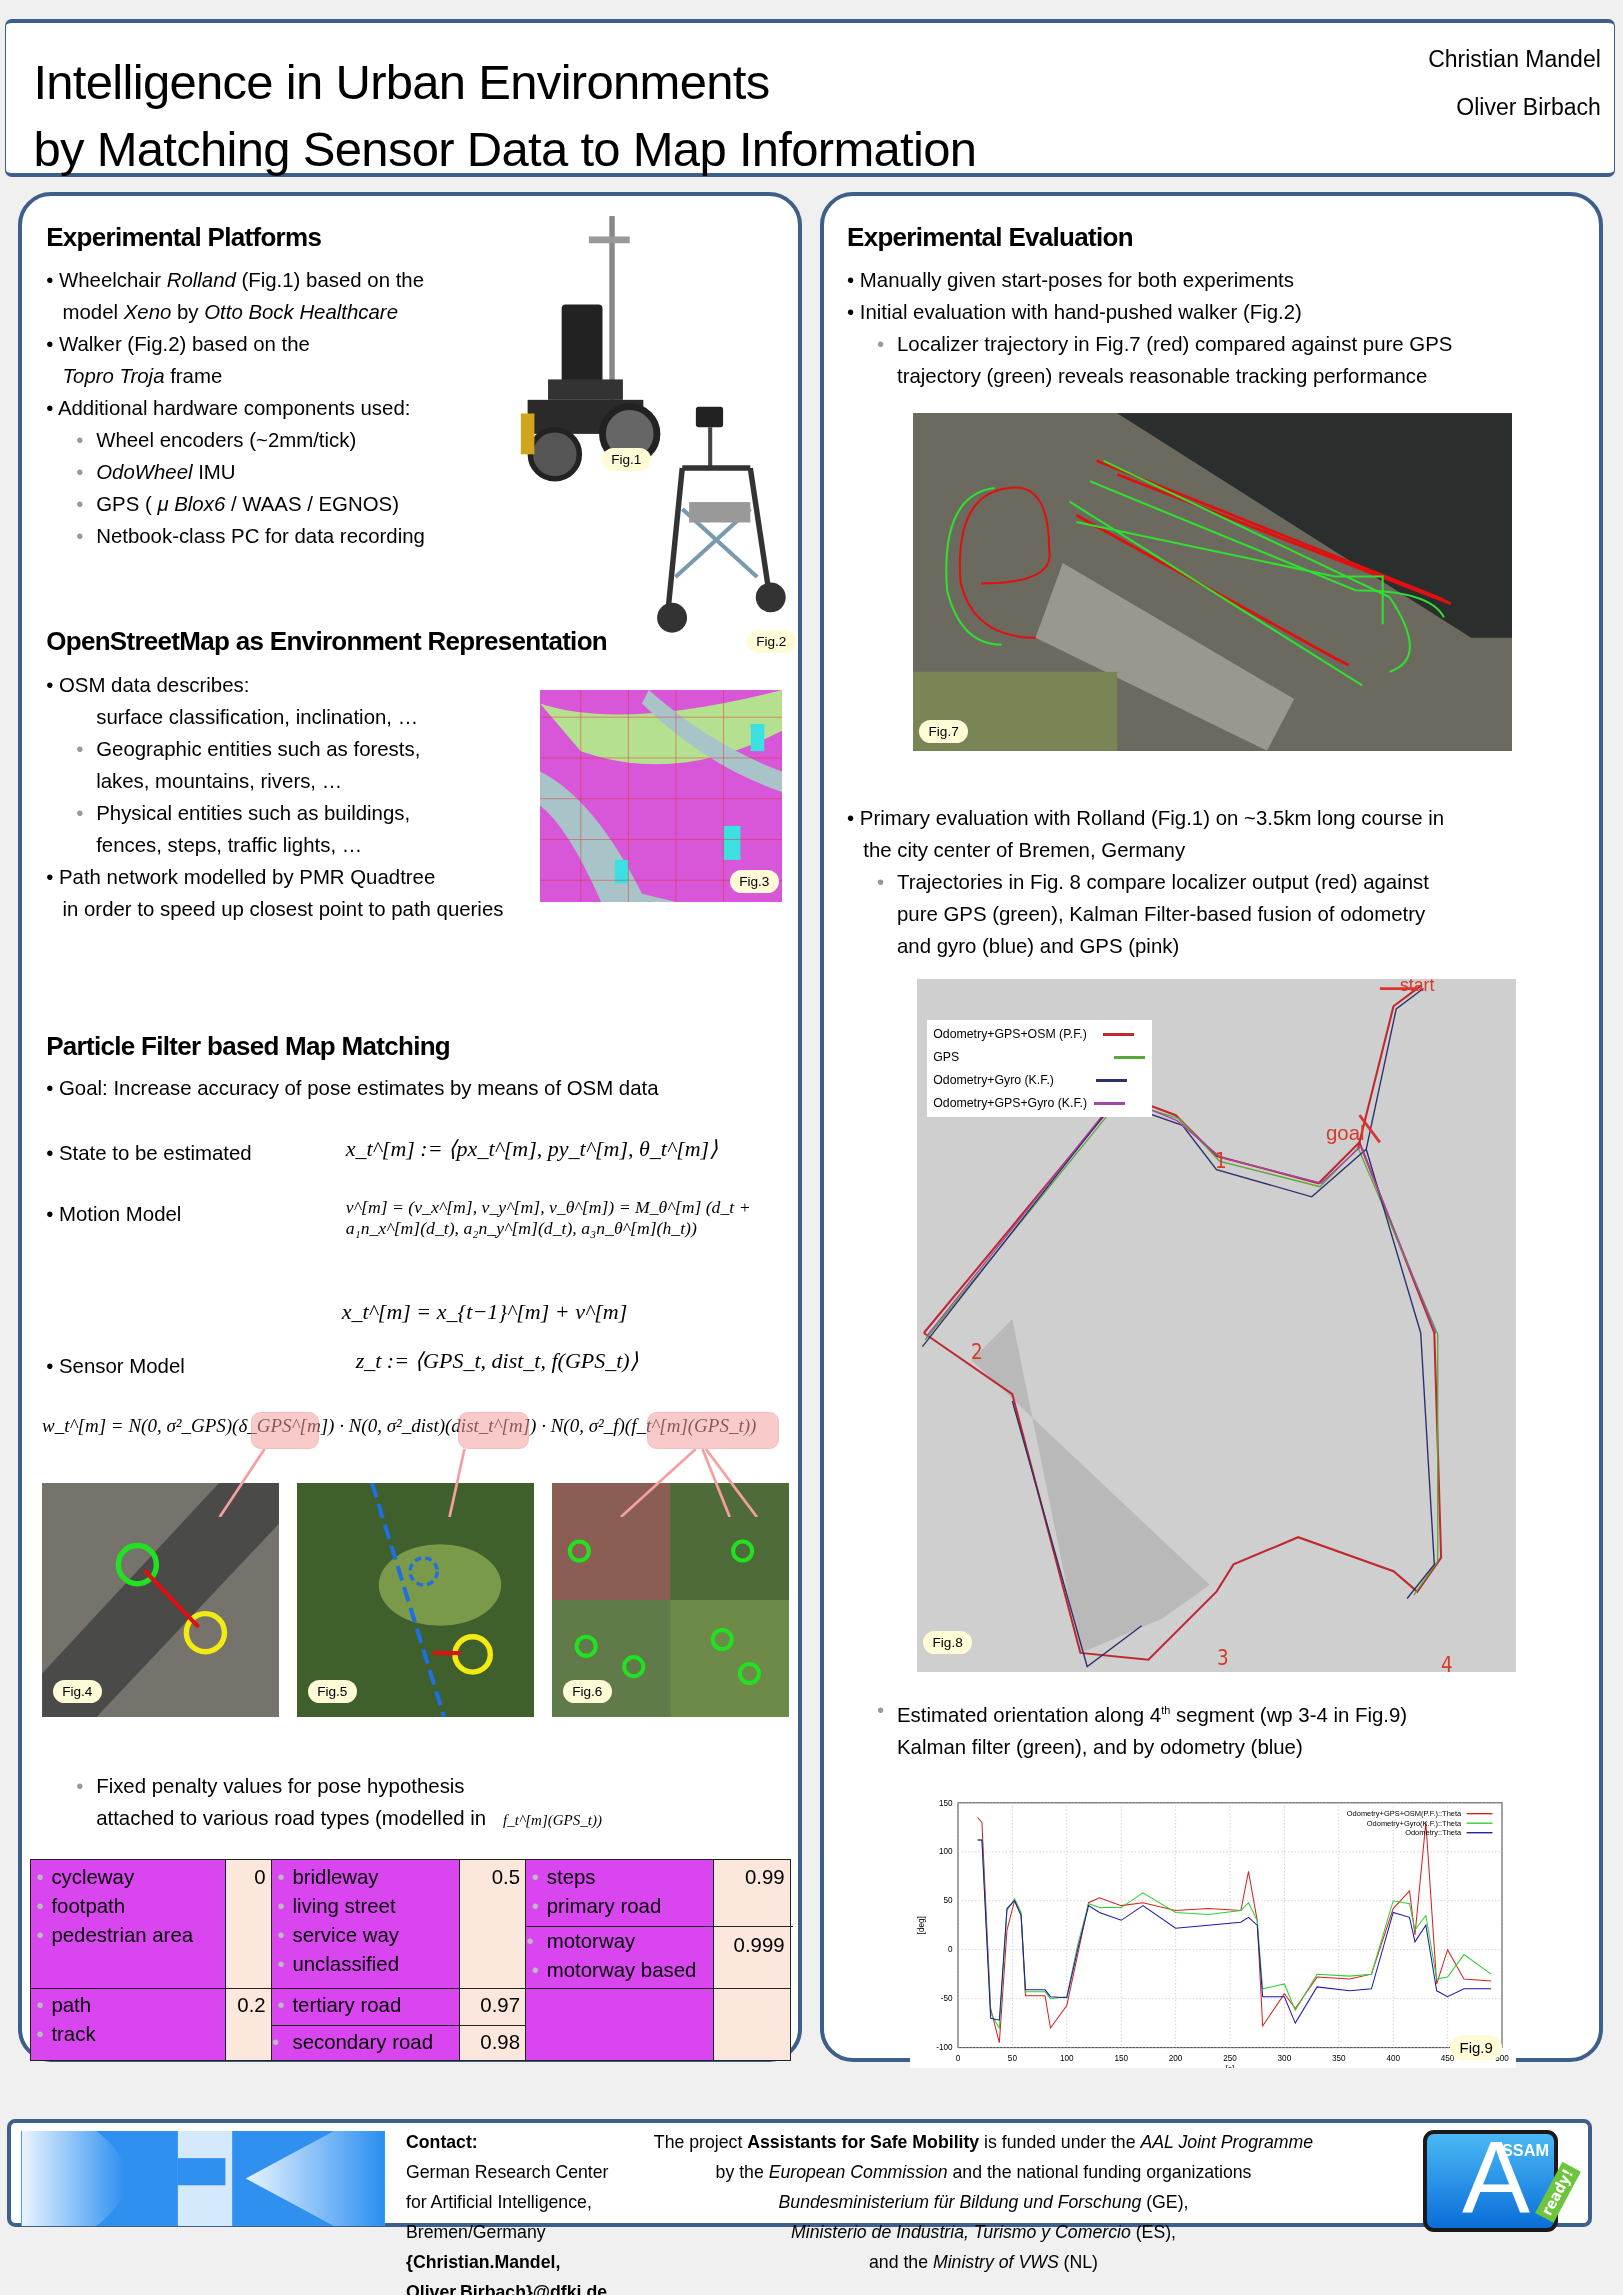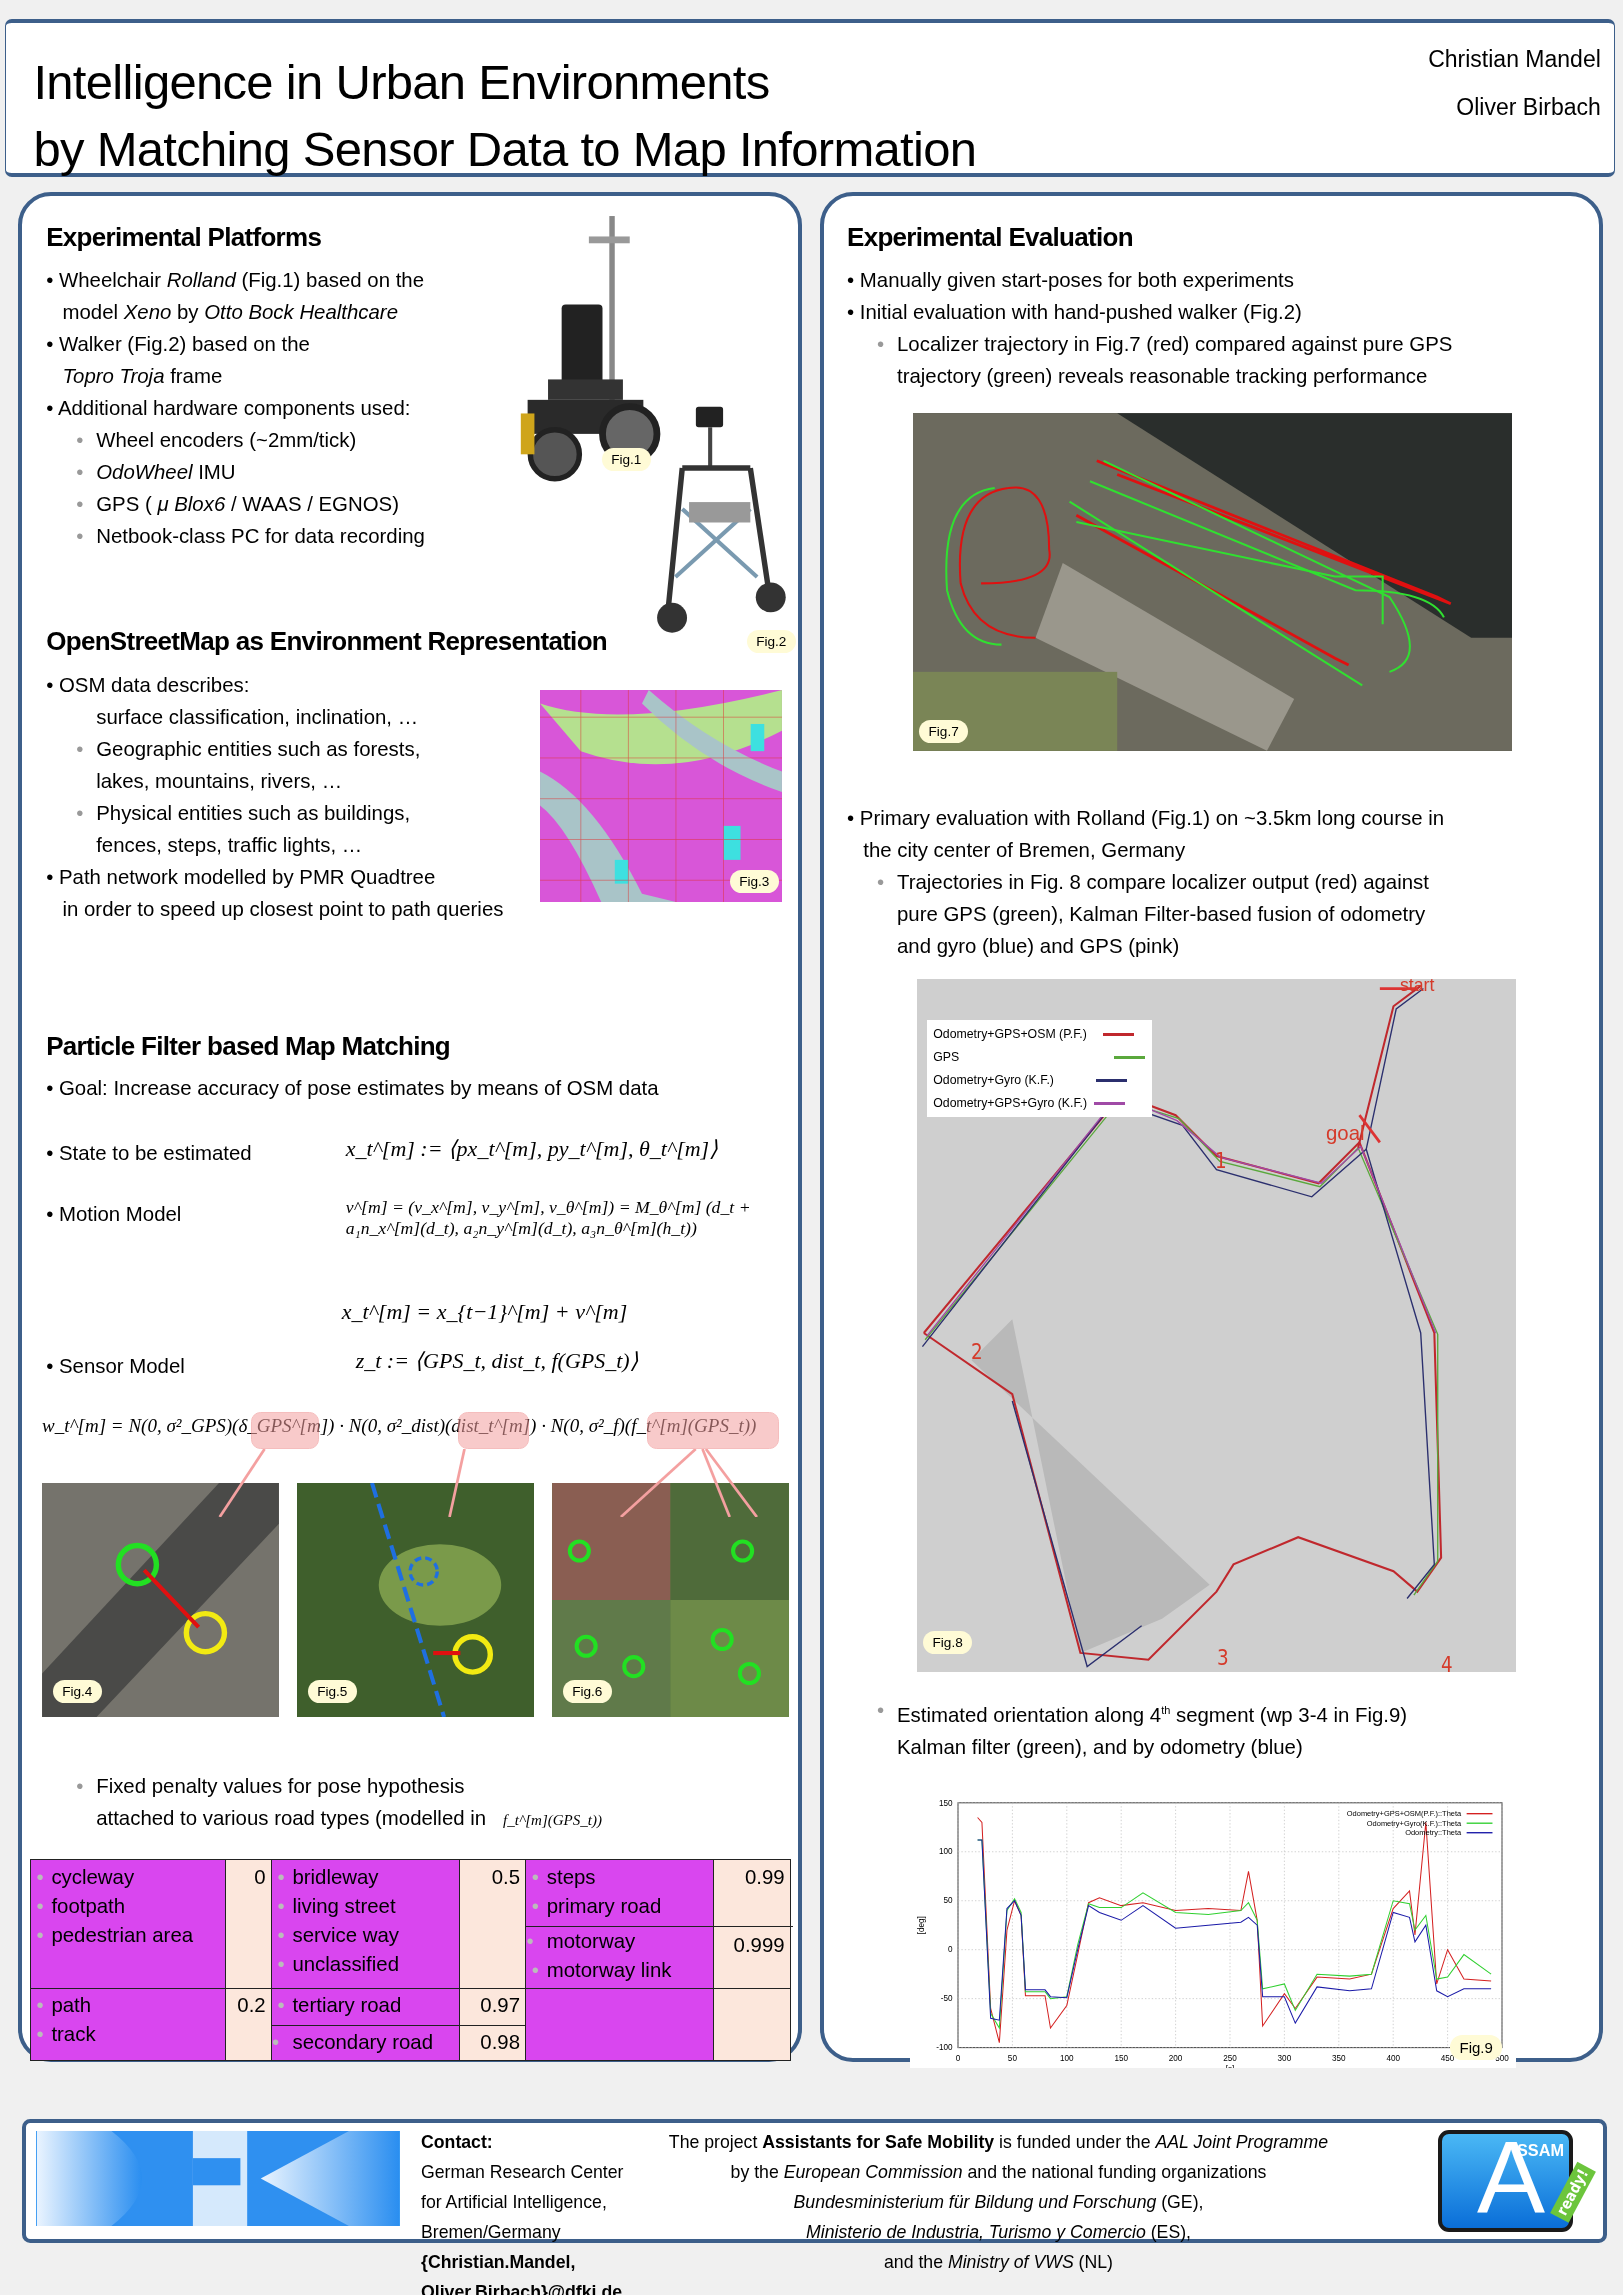--- a/index.html
+++ b/index.html
@@ -4,21 +4,21 @@
 <style>
 *{box-sizing:border-box;margin:0;padding:0}
 body{width:1623px;height:2295px;background:#f0f0f0;font-family:"DejaVu Sans Condensed","DejaVu Sans",sans-serif;color:#000;position:relative;overflow:hidden}
 .panel{position:absolute;background:#fff;border:4.1px solid #3d5f8a;border-radius:33px}
 .title-box{left:5.4px;top:19px;width:1610px;height:158px;border-radius:6.8px;border-width:4.1px 1.4px 4.1px 1.4px}
 .title{position:absolute;left:27px;font-family:"Liberation Sans",sans-serif;font-size:49px;line-height:1;letter-spacing:-0.7px}
 .t1{top:35px}.t2{top:102px}
 .authors{position:absolute;right:13.6px;top:12.3px;text-align:right;font-family:"Liberation Sans",sans-serif;font-size:23px;line-height:48px}
 .left-box{left:17.7px;top:192px;width:784px;height:1870px}
 .right-box{left:820px;top:192px;width:783px;height:1870px}
-.foot-box{left:22px;top:2119px;width:1585px;height:124px;border-radius:8.2px}
+.foot-box{left:7px;top:2119px;width:1585px;height:108px;border-radius:8.2px}
 h2{position:absolute;font-family:"Liberation Sans",sans-serif;font-weight:bold;font-size:26px;letter-spacing:-0.7px}
 .txt{position:absolute;font-size:20.4px;line-height:32px;font-family:"Liberation Sans",sans-serif}
 .txt .b1::before{content:"• ";}
 .sub{padding-left:50px;position:relative}
 .sub::before{content:"•";position:absolute;left:30px;color:#999}
 .ind{padding-left:16.3px}
 i{font-style:italic}
 .fig{position:absolute;overflow:hidden}
 .figlabel{position:absolute;background:#fffbd6;border-radius:12.3px;padding:4.1px 9.5px;font-size:13.6px;font-family:"Liberation Sans",sans-serif}
 .math{position:absolute;font-family:"Liberation Serif",serif;font-style:italic;font-size:22px;white-space:nowrap}
@@ -209,21 +209,21 @@
           <div>bridleway</div>
           <div>living street</div>
           <div>service way</div>
           <div>unclassified</div>
         </td>
     <td class="v" style="width:65px">0.5</td>
     <td class="n" style="width:184px">
           <div>steps</div>
           <div>primary road</div>
           <div style="border-top:1.4px solid #222;margin:5.4px -5.4px 0 -5.4px;padding-left:20.4px">motorway</div>
-          <div>motorway link</div>
+          <div>motorway based</div>
         </td>
     <td class="v" style="width:75px"><span>0.99</span><div style="border-top:1.4px solid #222;margin:34px -8.2px 0 -5.4px;padding-top:4.1px;padding-right:8.2px">0.999</div></td>
   </tr>
   <tr>
     <td class="n">
           <div>path</div>
           <div>track</div>
         </td>
     <td class="v">0.2</td>
     <td class="n">

